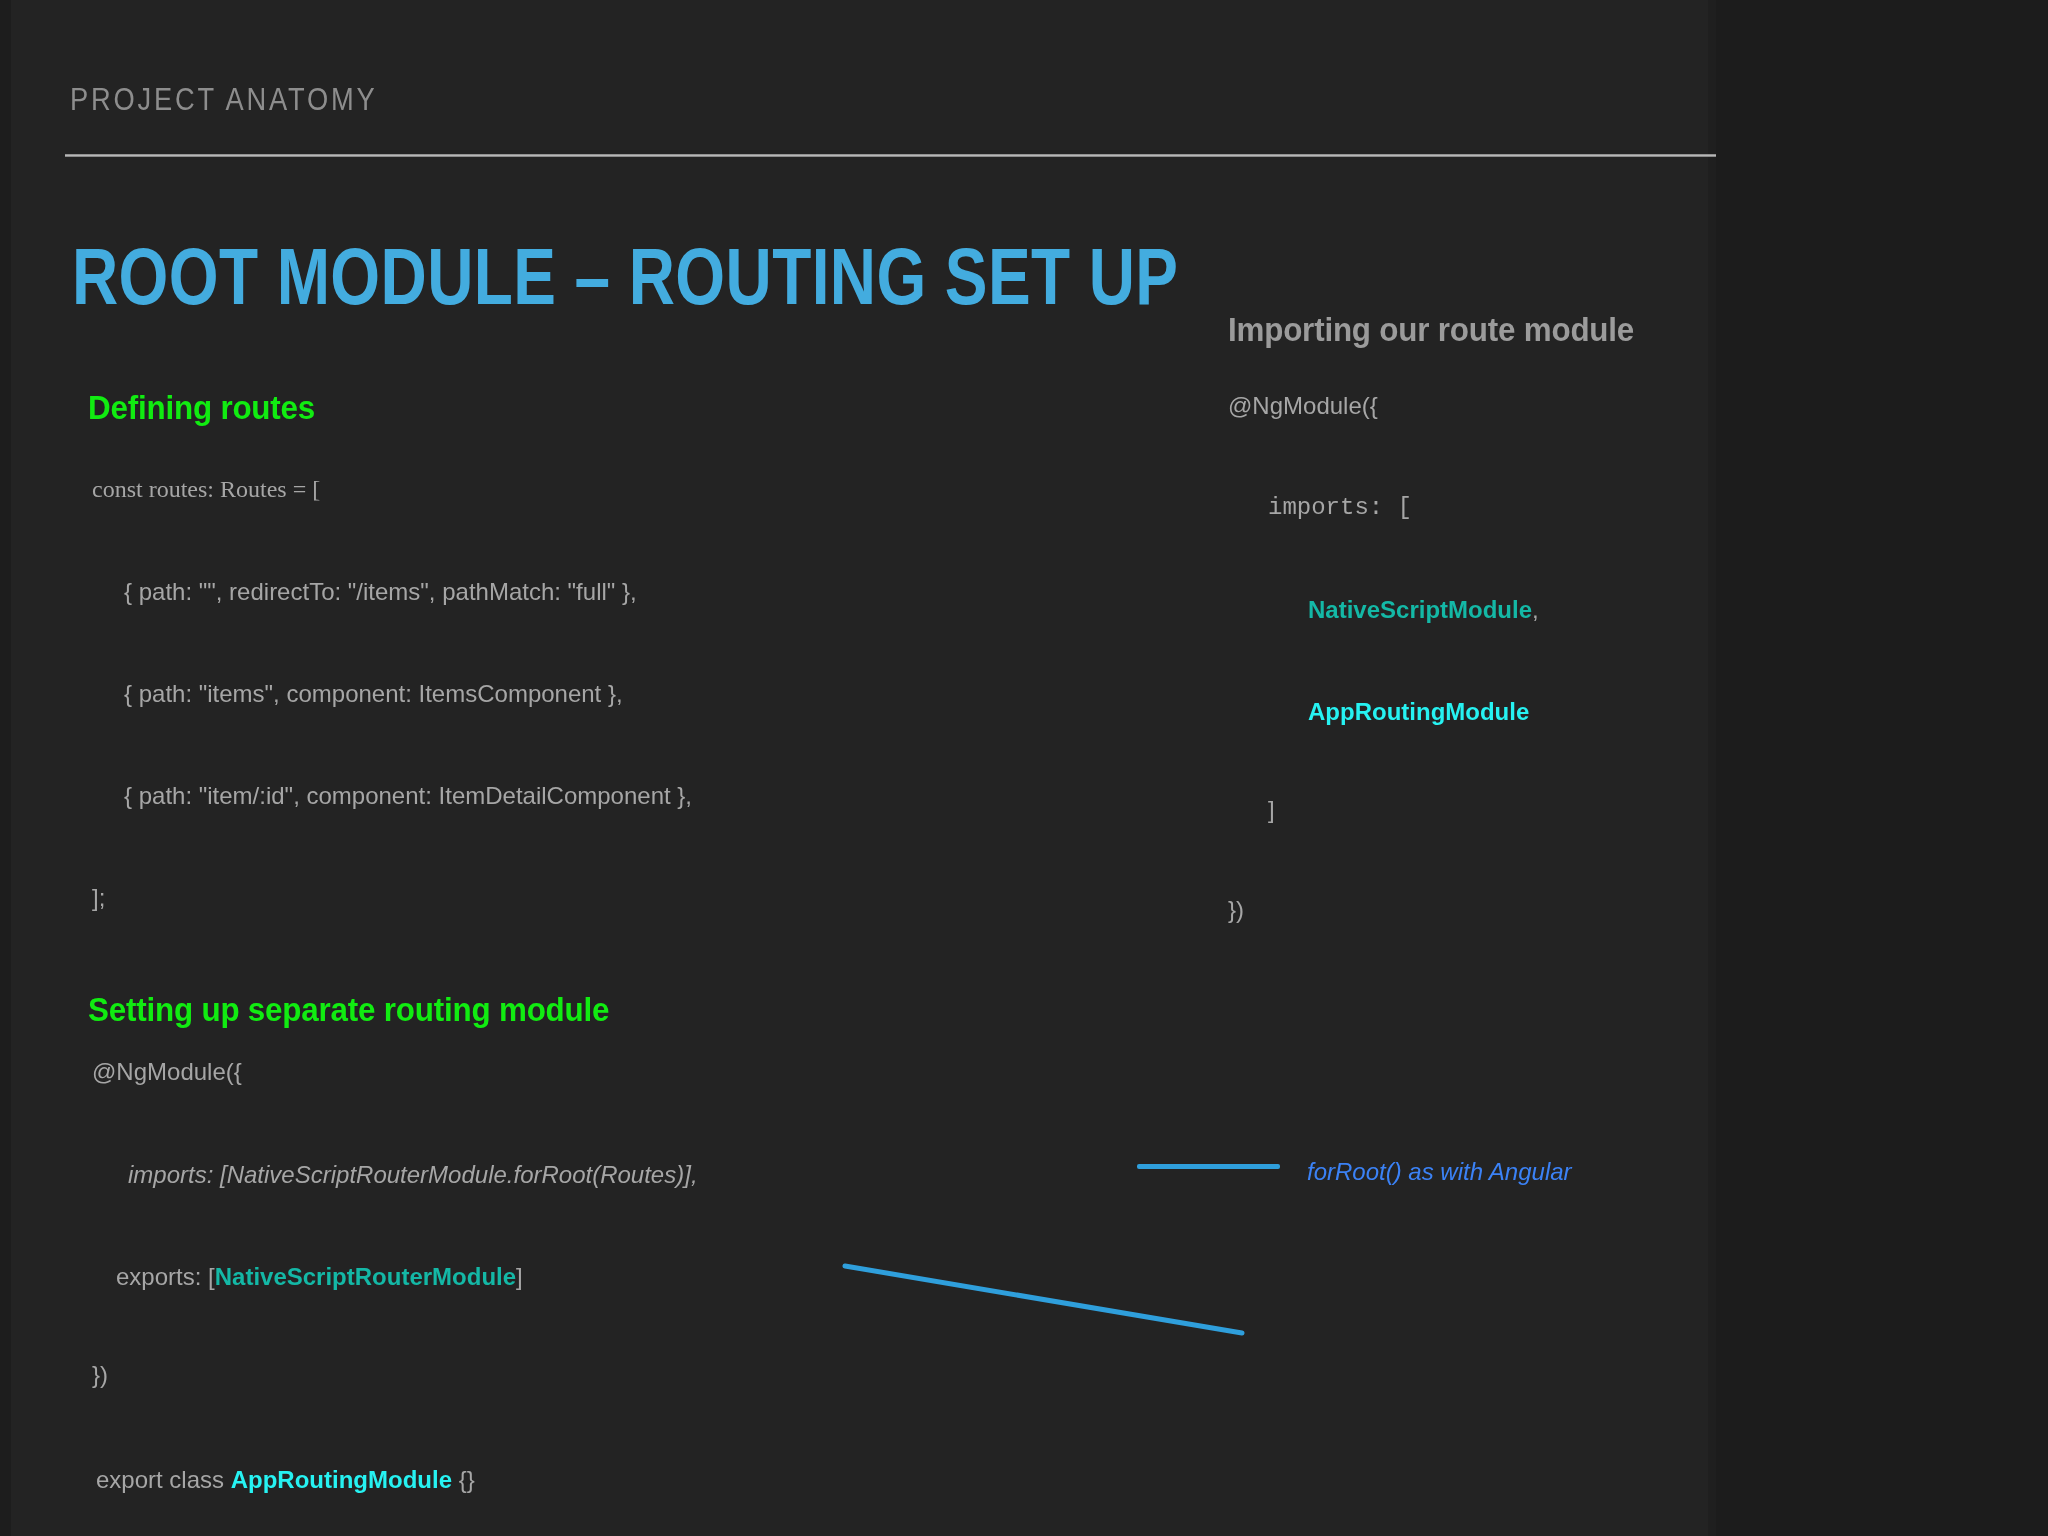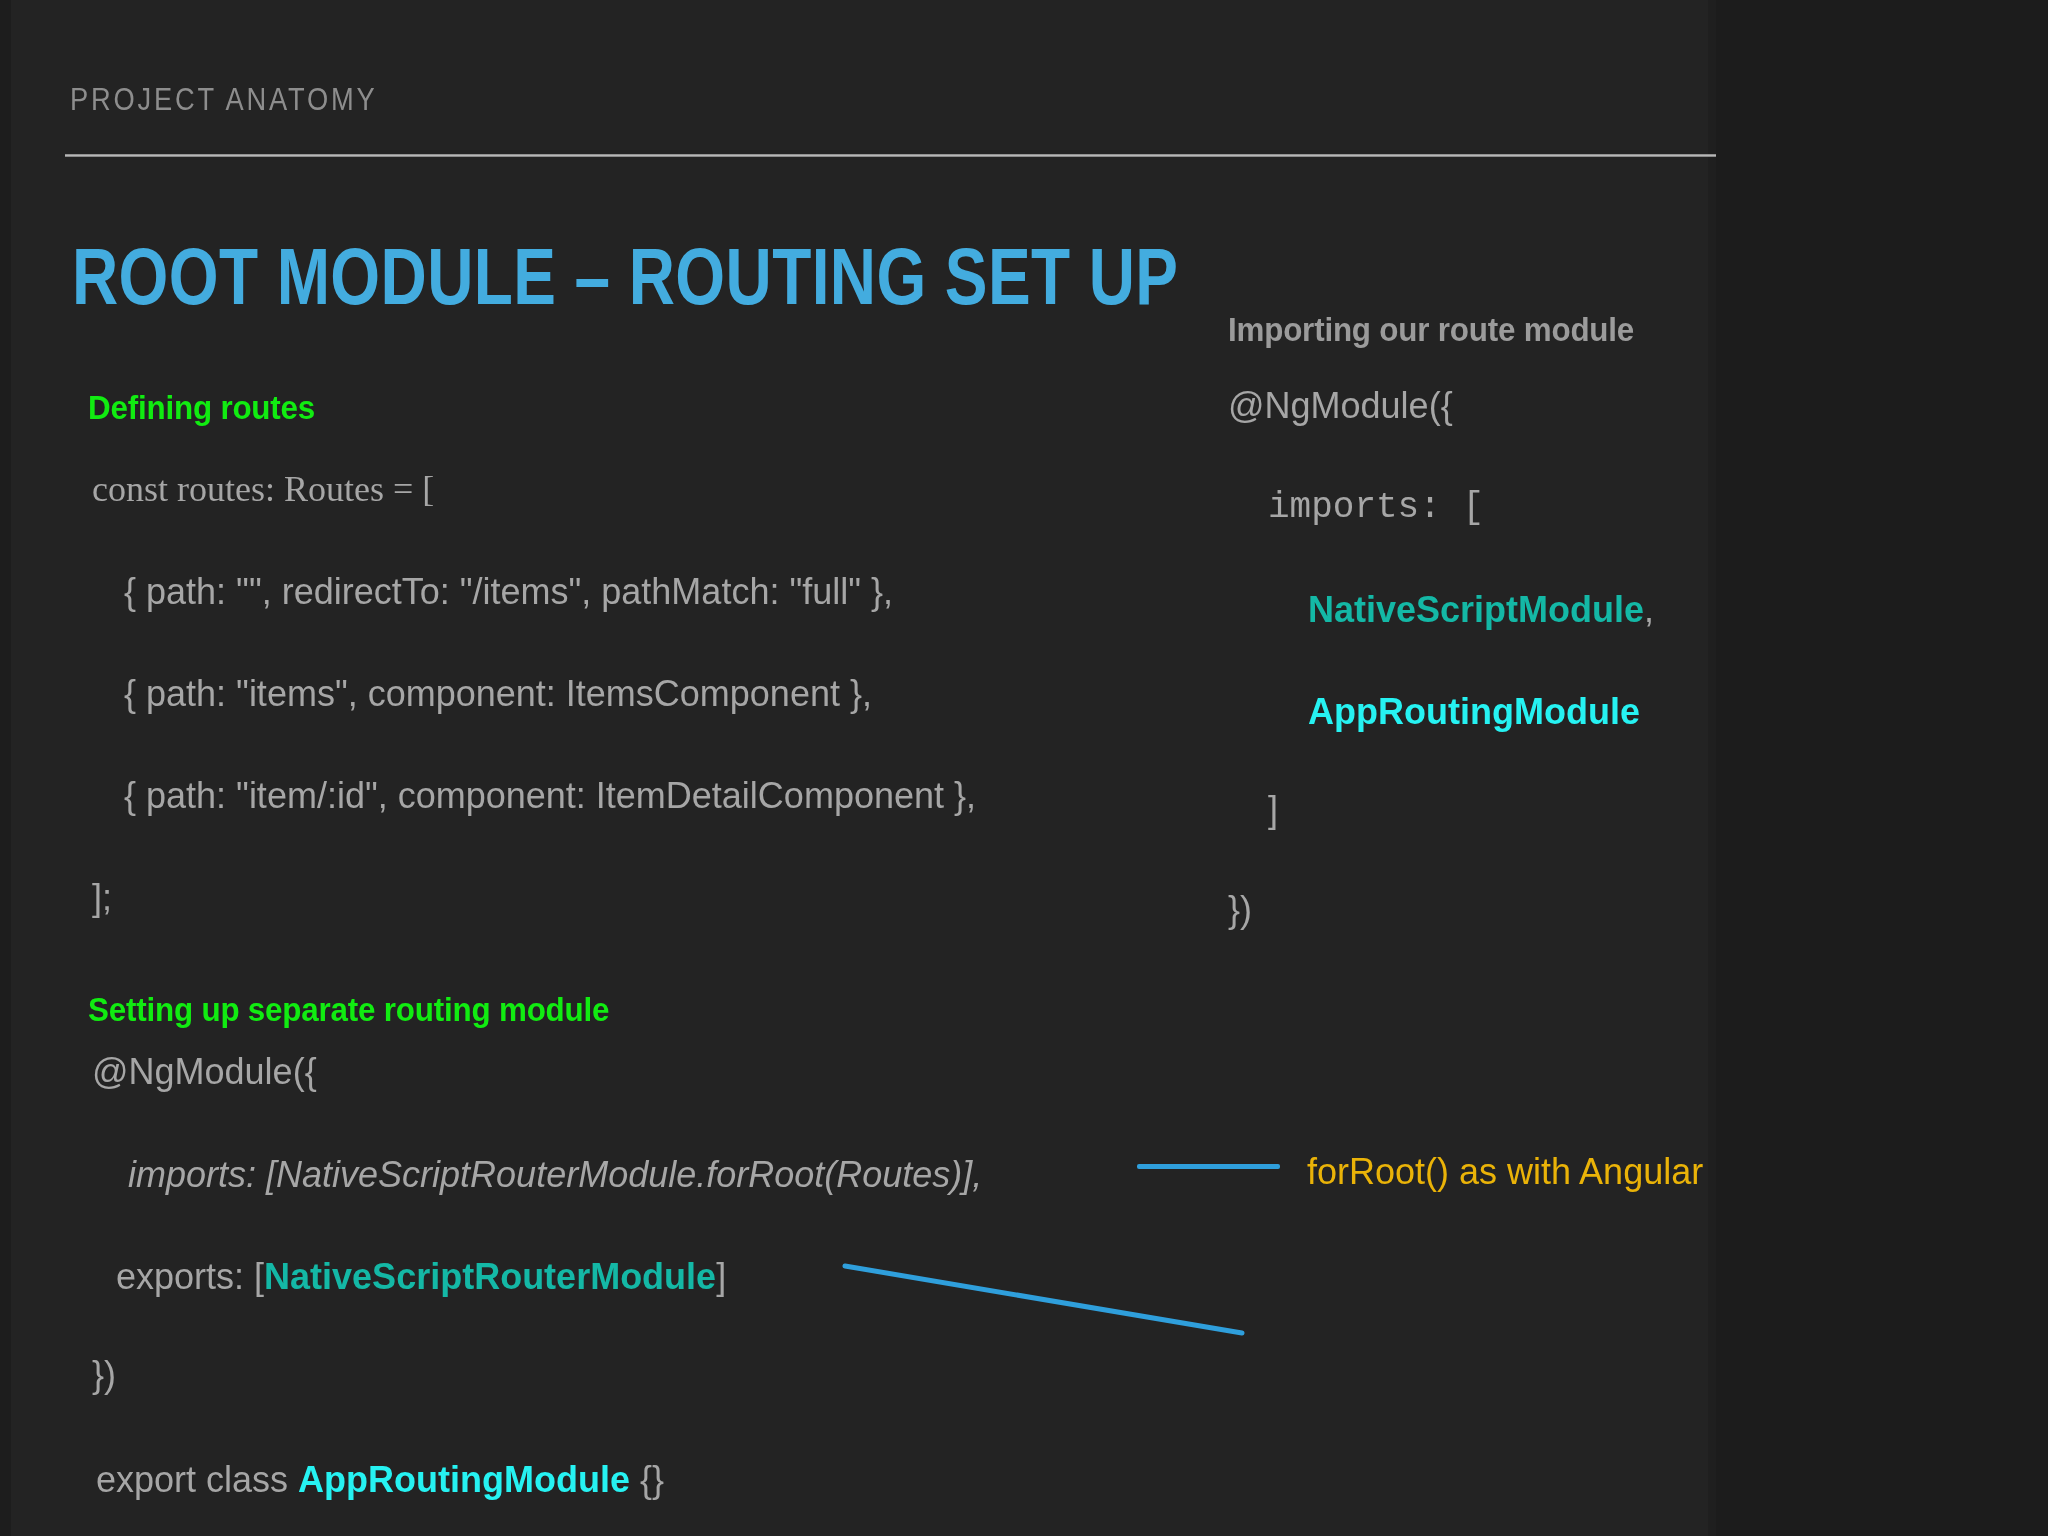--- a/index.html
+++ b/index.html
@@ -64,21 +64,21 @@
     letter-spacing: 0.5px;
     transform: scaleX(0.80);
     transform-origin: left top;
     white-space: nowrap;
   }
 
   
   .txt {
     position: absolute;
     white-space: nowrap;
-    font-size: 36px;
+    font-size: 24px;
     line-height: 40px;
     color: #a6a6a6;
     font-weight: 400;
   }
   .sub-green {
     color: #11ec11;
     font-weight: 700;
     font-size: 33px;
     letter-spacing: -0.2px;
     transform: scaleX(0.95);
@@ -87,21 +87,21 @@
   .sub-gray {
     color: #9b9b9b;
     font-weight: 700;
     font-size: 33px;
     letter-spacing: -0.2px;
     transform: scaleX(0.95);
     transform-origin: left top;
   }
   .kw-orange { color: #14b8a6; font-weight: 700; }
   .kw-cyan   { color: #26f2f2; font-weight: 700; }
-  .note      { color: #eab308; font-weight: 400; }
+  .note      { color: #3b82f6; font-weight: 400; font-style: italic; }
 
   
   .connector {
     position: absolute;
     background: #2f9fdc;
     height: 5px;
     border-radius: 2px;
   }
   svg.leader { position: absolute; left: 0; top: 0; width: 2048px; height: 1536px; pointer-events: none; }
 </style>

